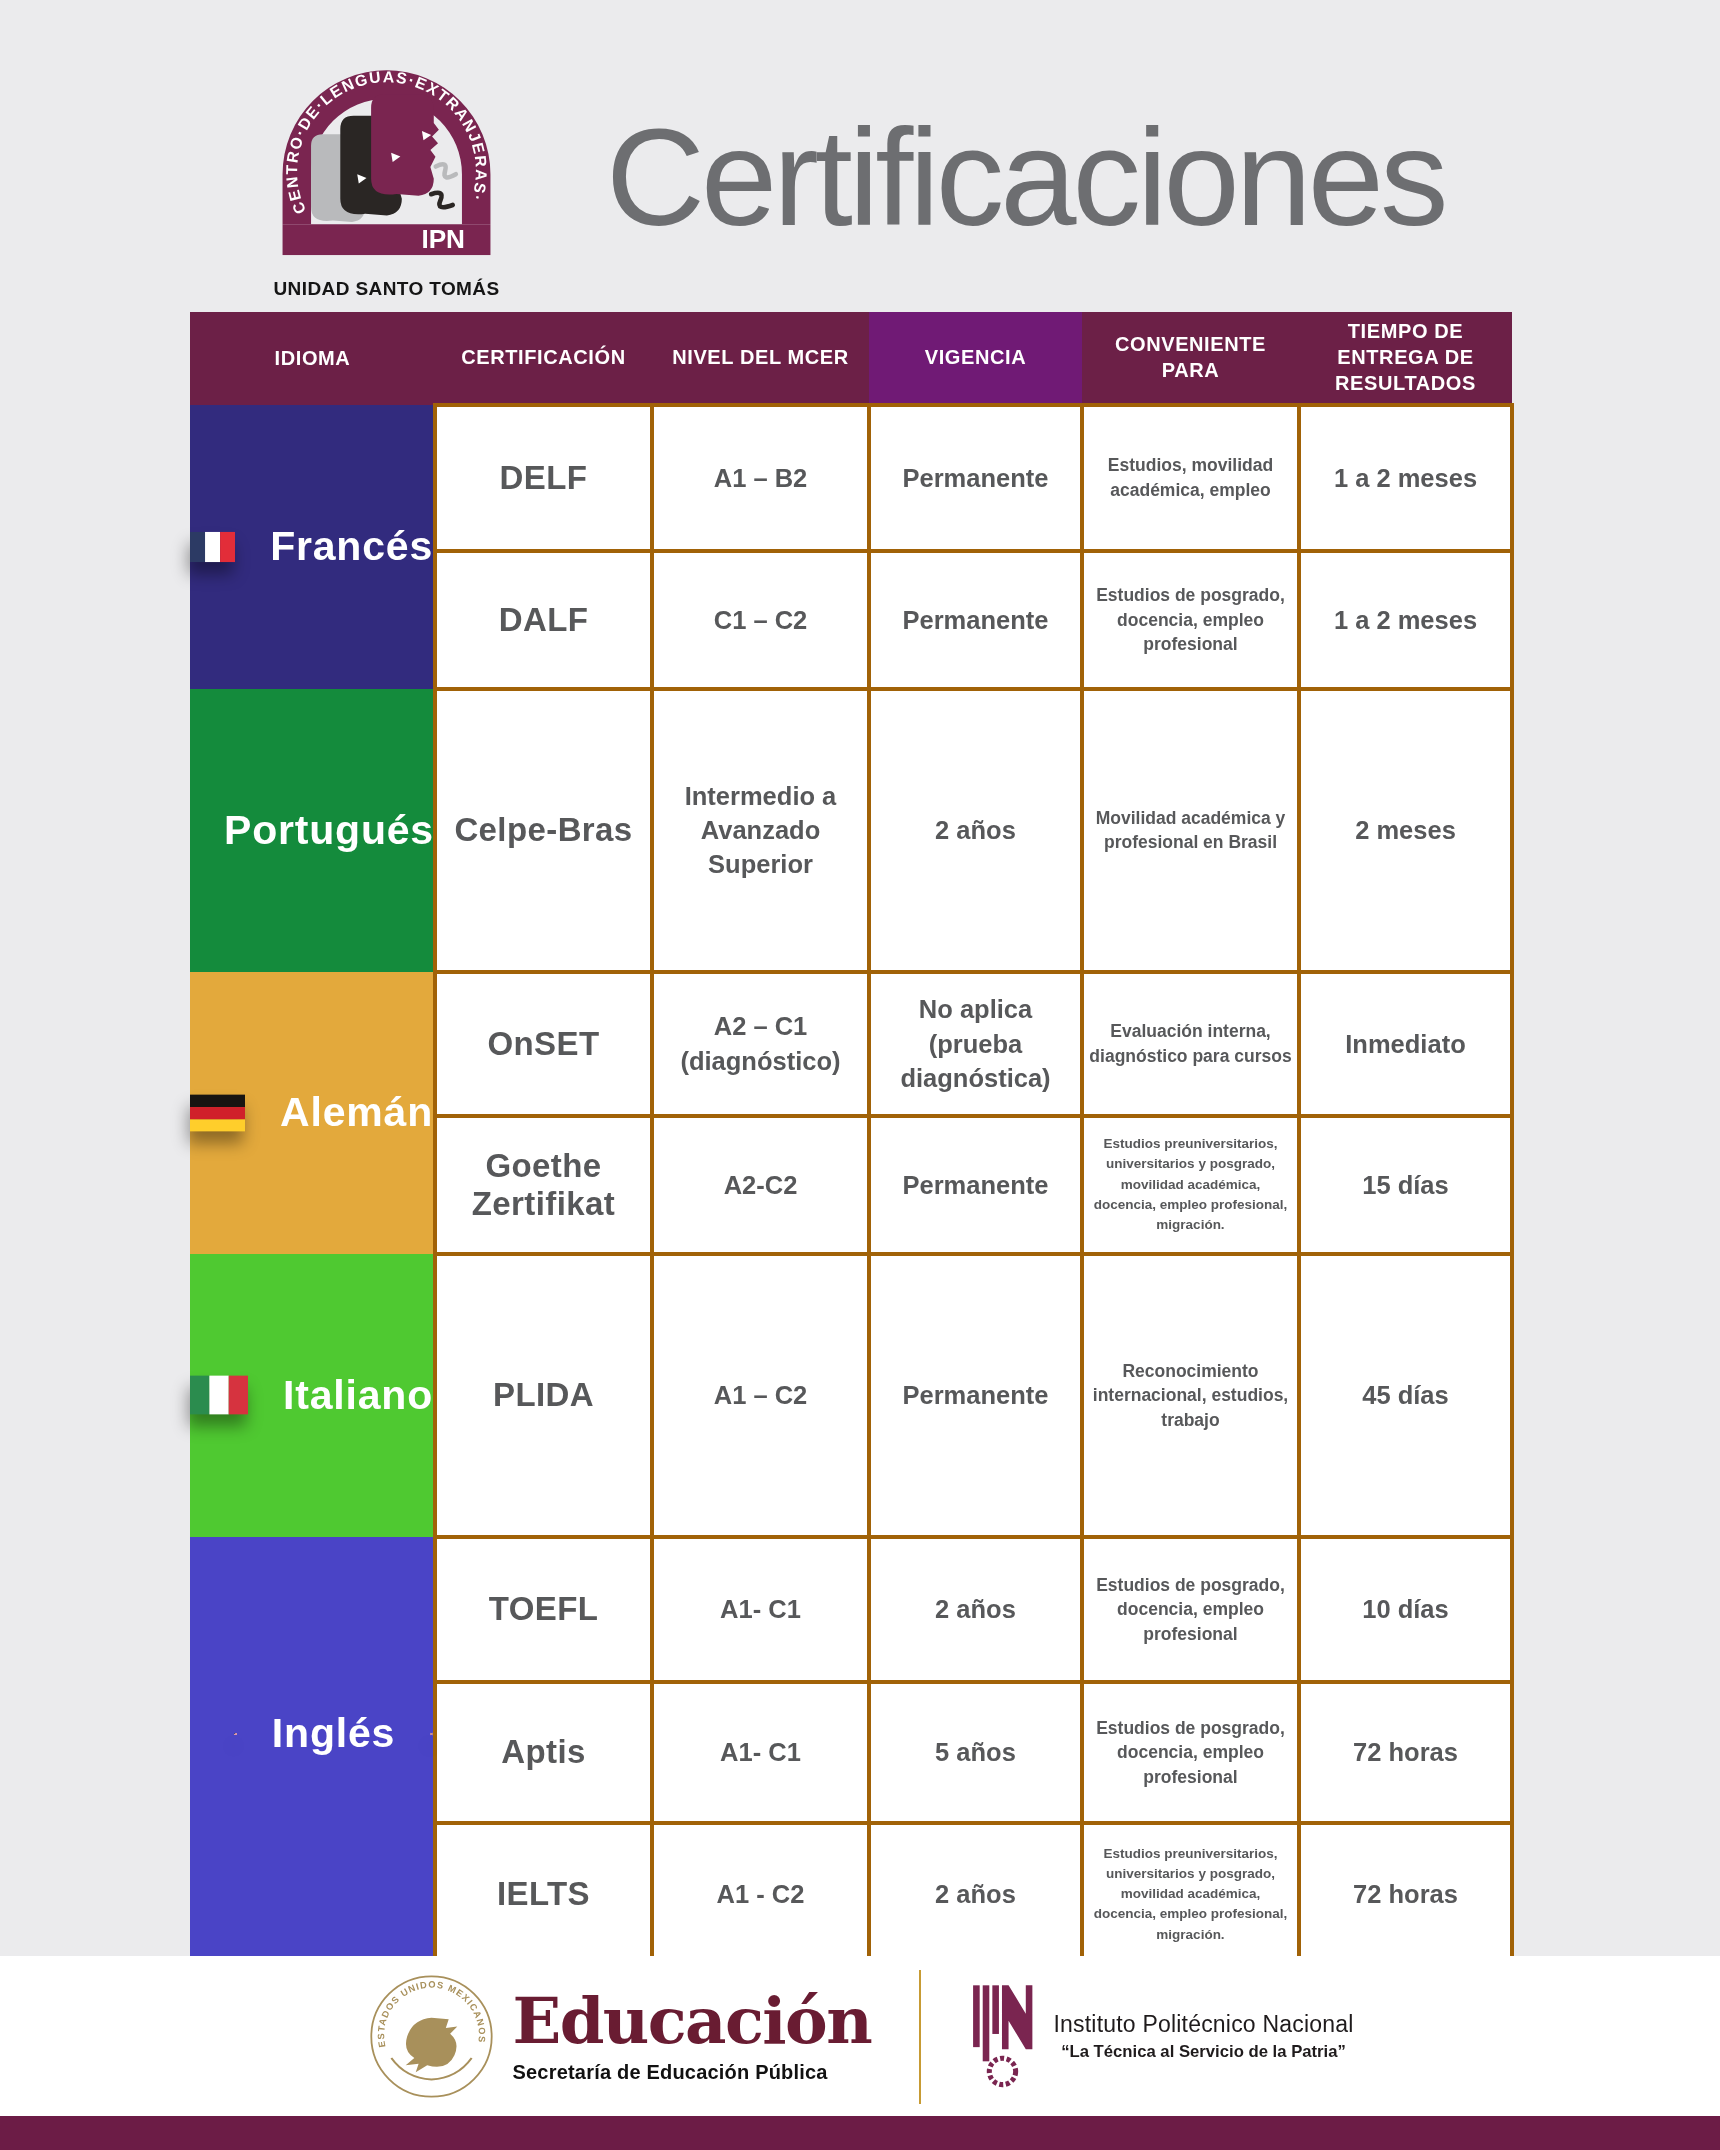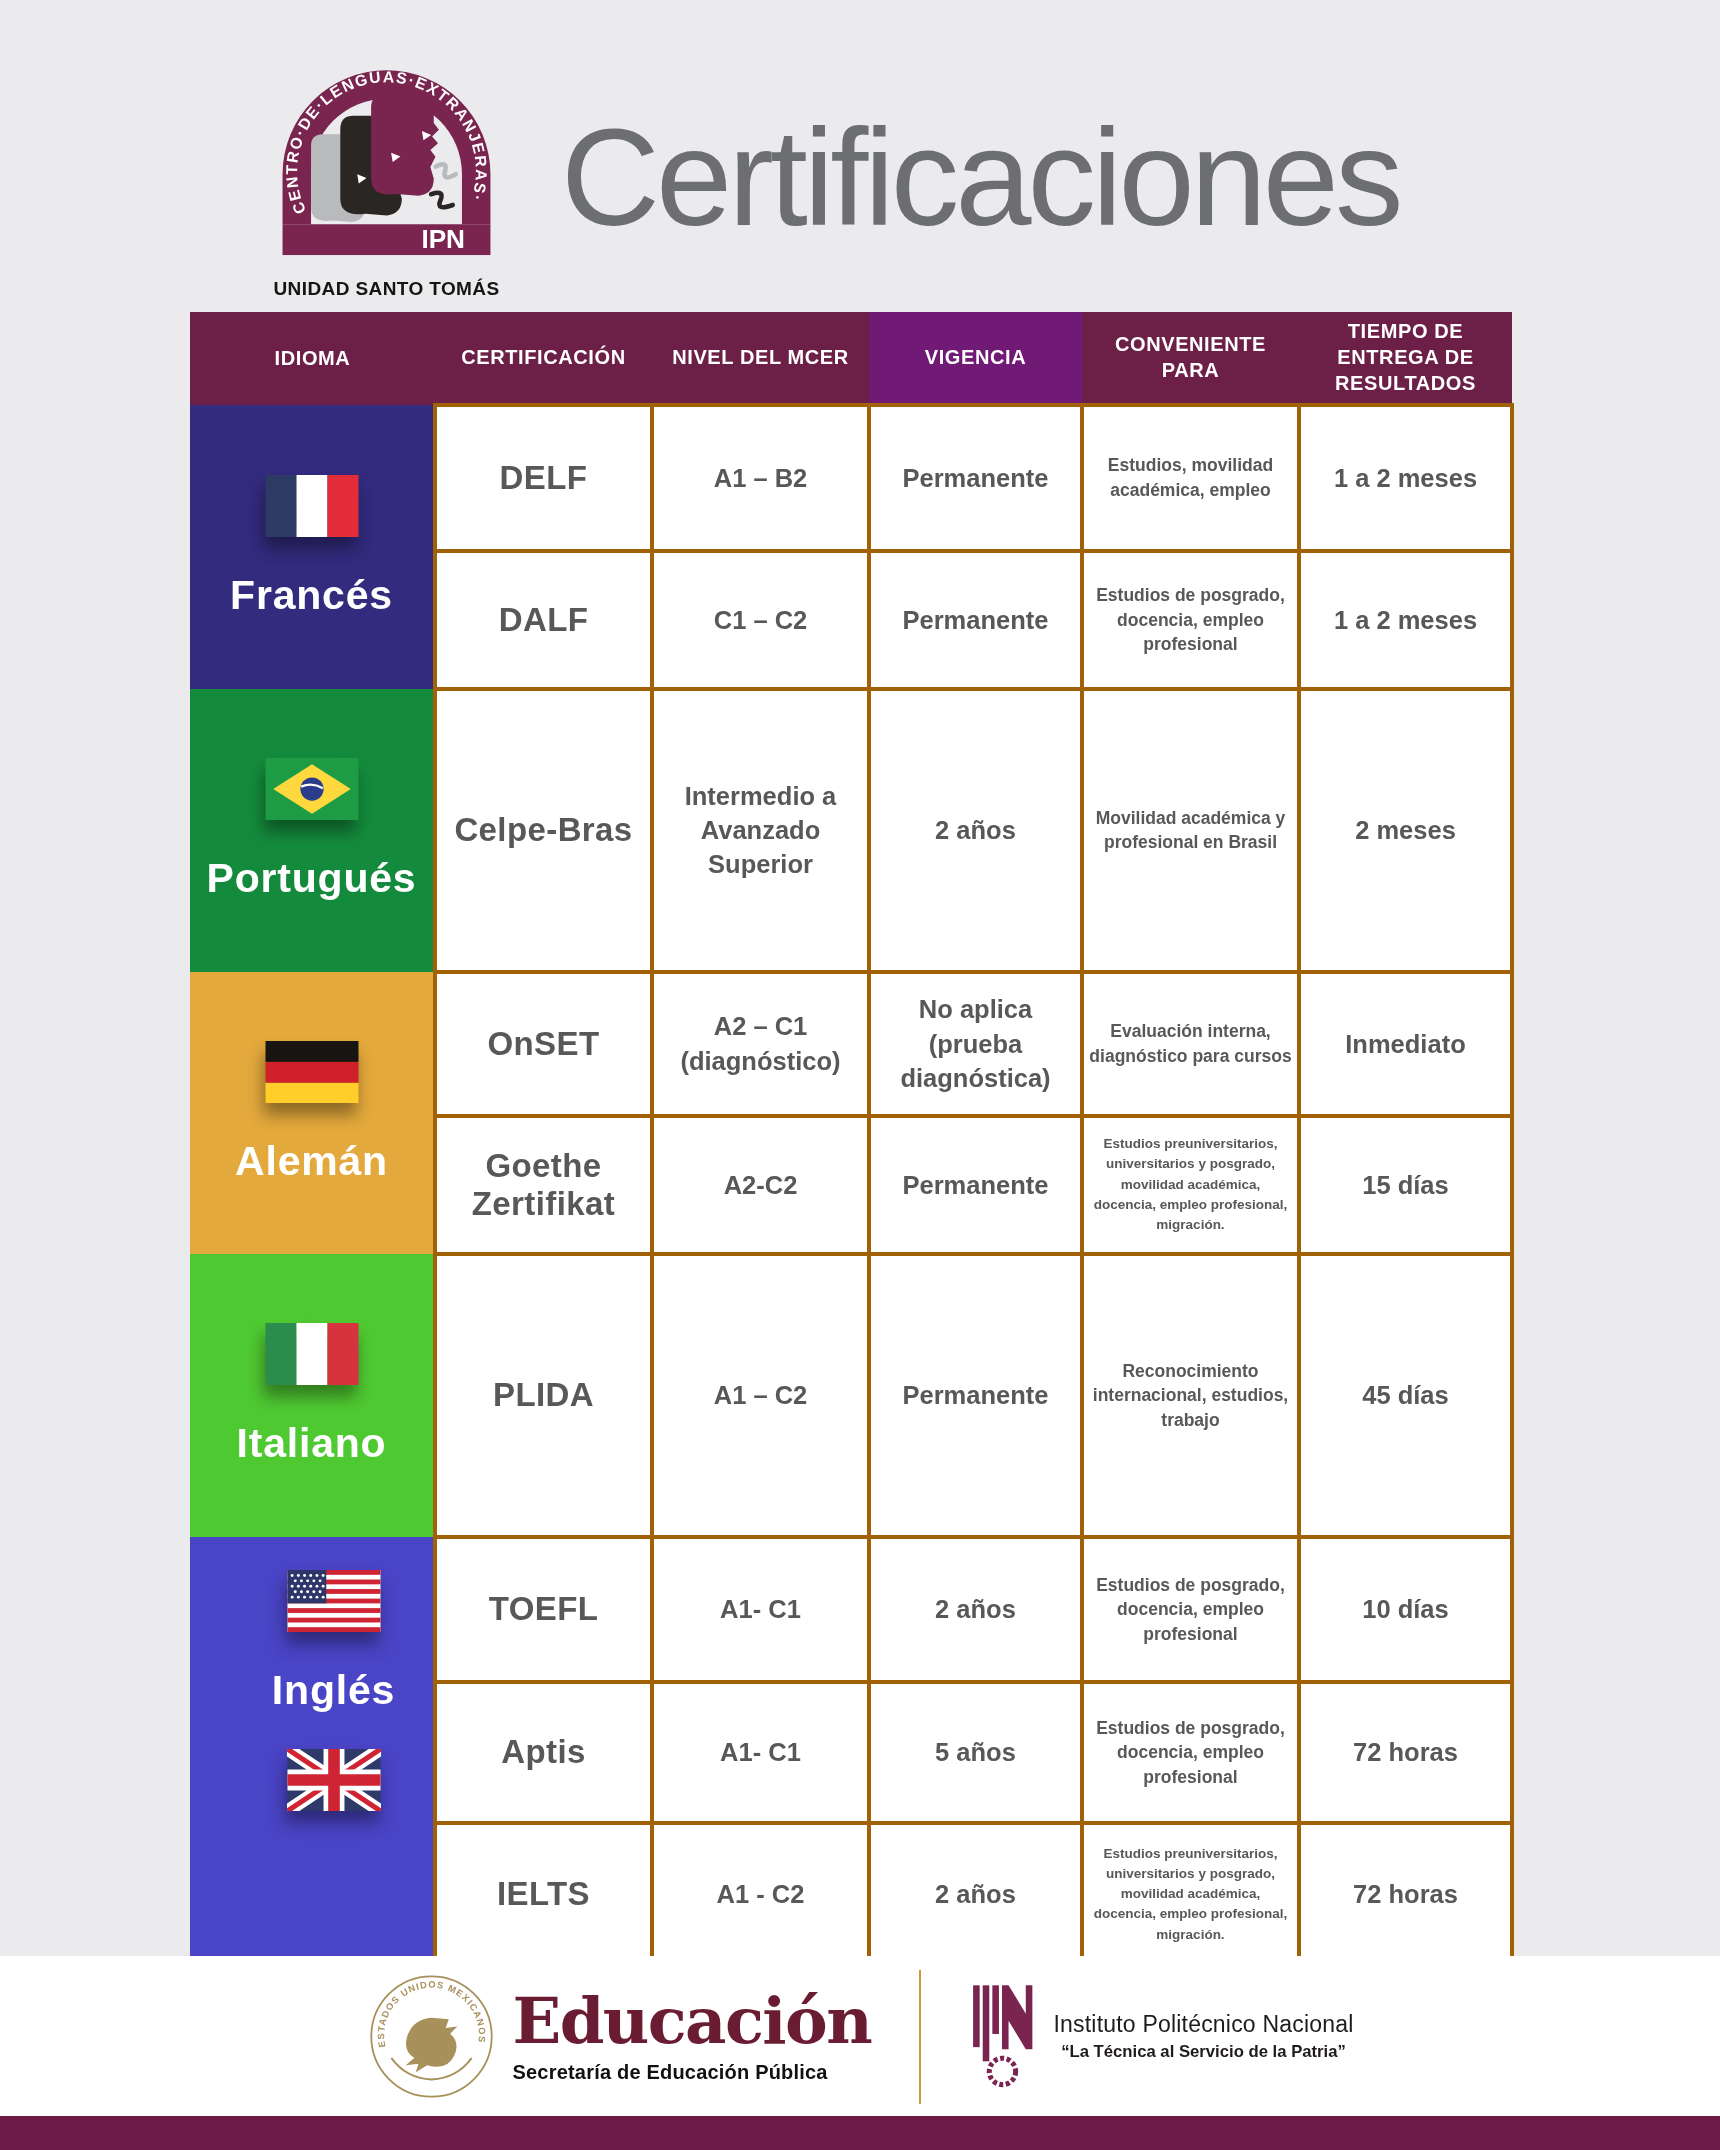--- a/index.html
+++ b/index.html
@@ -3,31 +3,31 @@
 <meta charset="utf-8">
 <title>page</title>
 <style>
   html,body{margin:0;padding:0;background:#EBEBED;}
   #canvas{position:relative;width:1721px;height:2151px;background:#EBEBED;overflow:hidden;
           font-family:"Liberation Sans",sans-serif;}
 
   
   .logo-block{position:absolute;left:267px;top:51px;width:239px;text-align:center;}
   .logo-unit{margin-top:3.2px;font-size:19px;font-weight:bold;color:#151515;letter-spacing:0.4px;white-space:nowrap;}
-  .page-title{position:absolute;left:561px;top:109px;margin:0;font-size:137px;font-weight:normal;
+  .page-title{position:absolute;left:606px;top:109px;margin:0;font-size:137px;font-weight:normal;
               letter-spacing:-4px;line-height:1;color:#6D6E71;white-space:nowrap;}
 
   
   .cert-table{position:absolute;left:190px;top:312px;border-collapse:collapse;table-layout:fixed;width:1321px;}
   .cert-table th{color:#FFFFFF;font-size:20px;font-weight:bold;letter-spacing:0.6px;line-height:1.3;
                  vertical-align:middle;text-align:center;padding:6.4px 4.8px;border:none;}
   td.cell{background:#FFFFFF;border:4px solid #a16207;text-align:center;vertical-align:middle;
           color:#57585A;font-weight:bold;padding:3.2px 4.8px;}
   td.lang{border:none;padding:0;vertical-align:middle;}
-  .lang-inner{display:flex;flex-direction:column;align-items:center;justify-content:center;gap:35px;}
+  .lang-inner{display:flex;flex-direction:row;align-items:center;justify-content:center;gap:35px;}
   .lang-inner.en{height:426px;justify-content:flex-start;box-sizing:border-box;padding:32px 0 67px;margin-left:44px;}
   .lang-name{font-size:41px;font-weight:bold;color:#FFFFFF;letter-spacing:0.8px;}
   .flag{filter:drop-shadow(-1.6px 12.7px 8px rgba(0,0,0,.38));}
   .cert{font-size:33px;letter-spacing:0.4px;}
   .nivel,.vigencia,.tiempo{font-size:25.5px;line-height:1.35;}
   .conveniente{font-size:17.5px;line-height:1.4;}
   .conveniente.small{font-size:13.5px;line-height:1.5;}
 
   
   .footer-strip{position:absolute;left:0;top:1956px;width:1721px;height:161px;background:#FFFFFF;}

